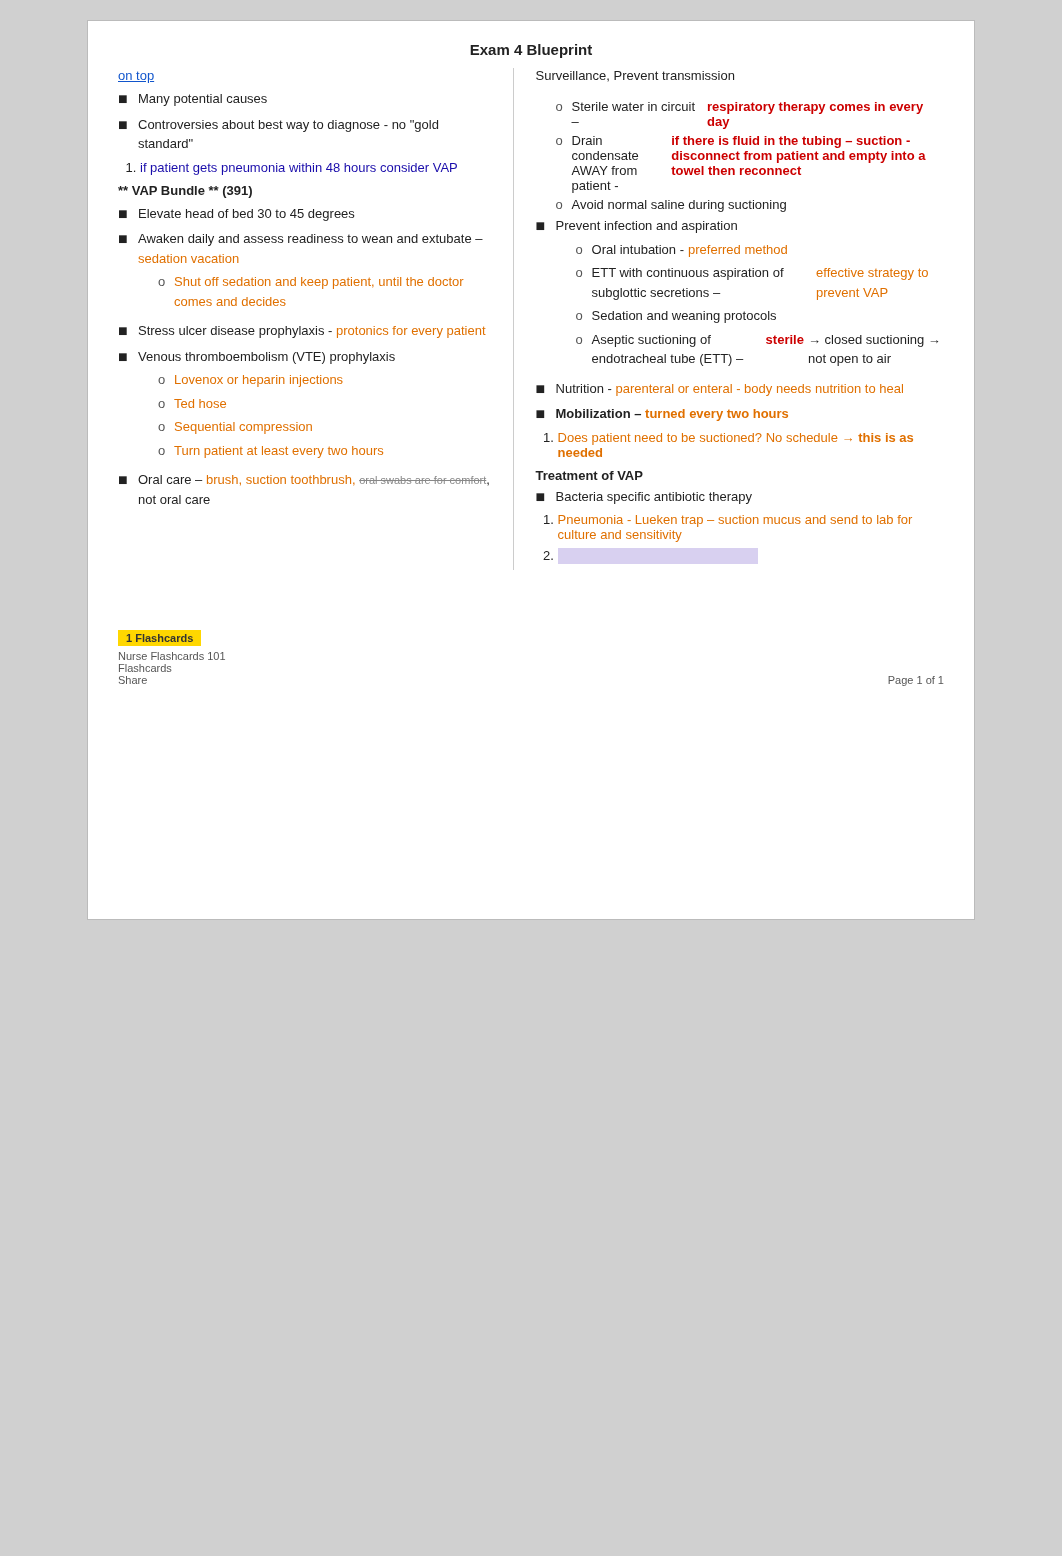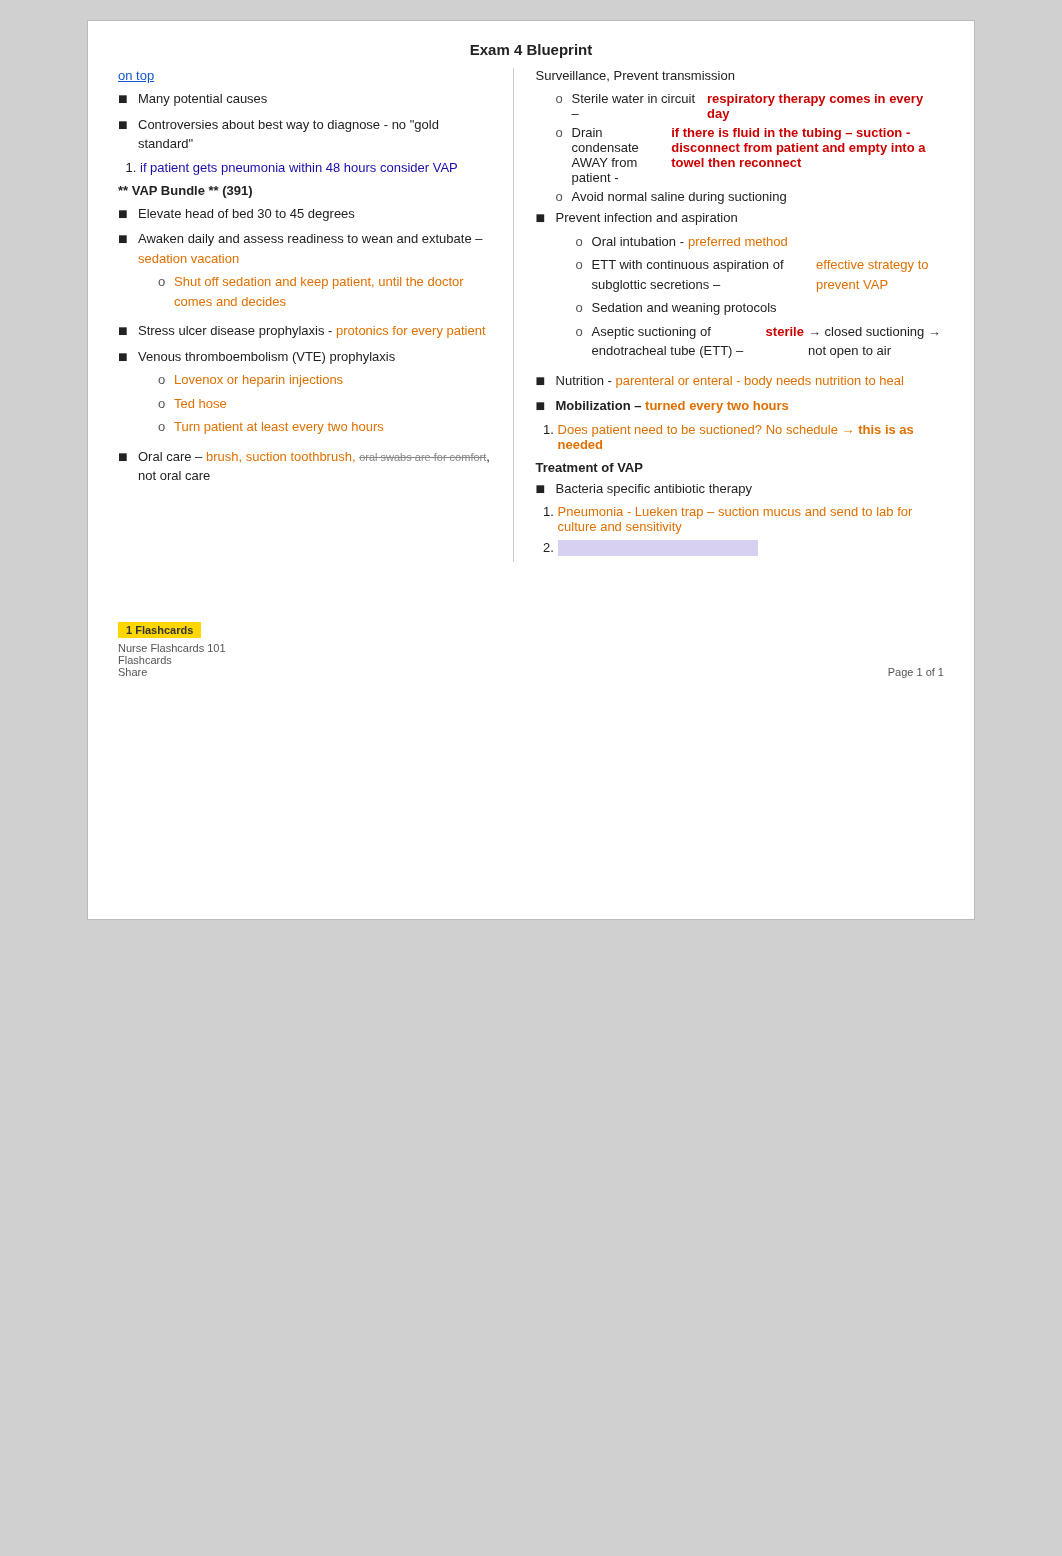--- a/index.html
+++ b/index.html
@@ -138,21 +138,21 @@
       vertical-align: top;
       line-height: 1.2;
       color: #222;
     }
     .item-text {
       flex: 1;
       line-height: 1.5;
     }
     .surveillance-header {
       font-size: 13px;
-      margin-bottom: 8px;
+      margin-bottom: 16px;
     }
   </style>
 </head>
 <body>
 
 <div class="page">
   <h1 class="title">Exam 4 Blueprint</h1>
 
   <div class="two-col">
 
@@ -207,20 +207,23 @@
         <li>
           <span class="sub-bullet">■</span>
           <span class="item-text">
             <span>Venous thromboembolism (VTE) prophylaxis</span>
             <ul class="sub-list">
               <li>
                   <span class="orange">Lovenox or heparin injections</span>
                 </li>
               <li>
                   <span class="orange">Ted hose</span>
+                </li>
+              <li>
+                  <span class="orange">Sequential compression</span>
                 </li>
               <li>
                   <span class="orange">Turn patient at least every two hours</span>
                 </li>
             </ul>
           </span>
         </li>
 
         <li>
           <span class="sub-bullet">■</span>

